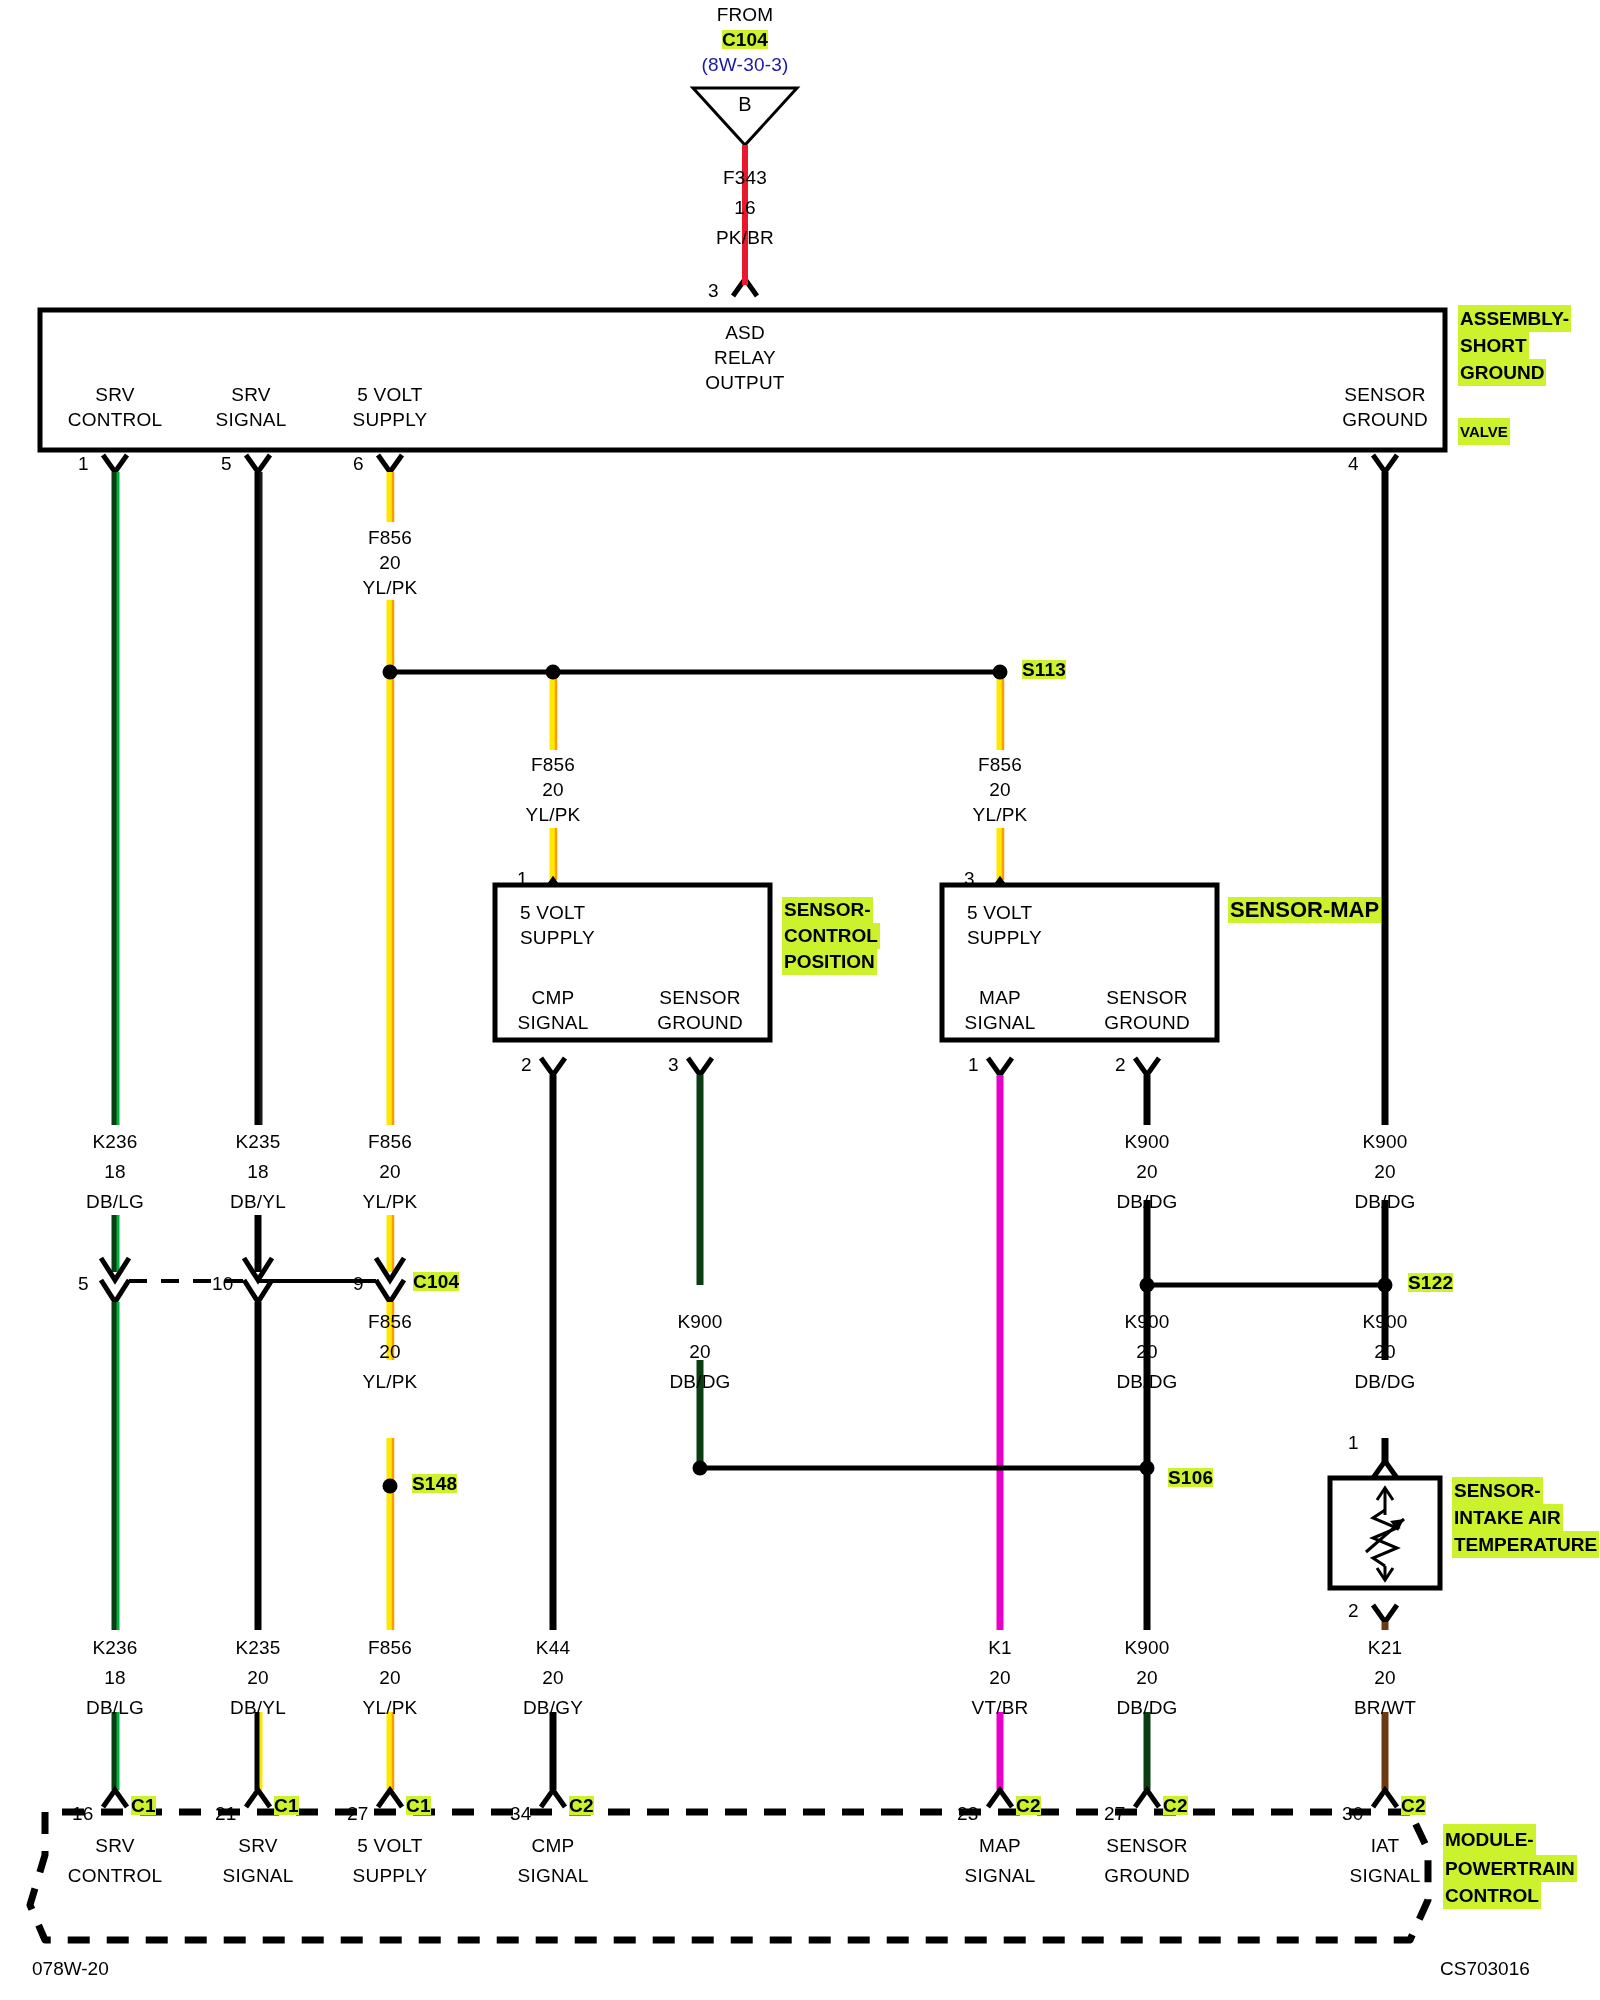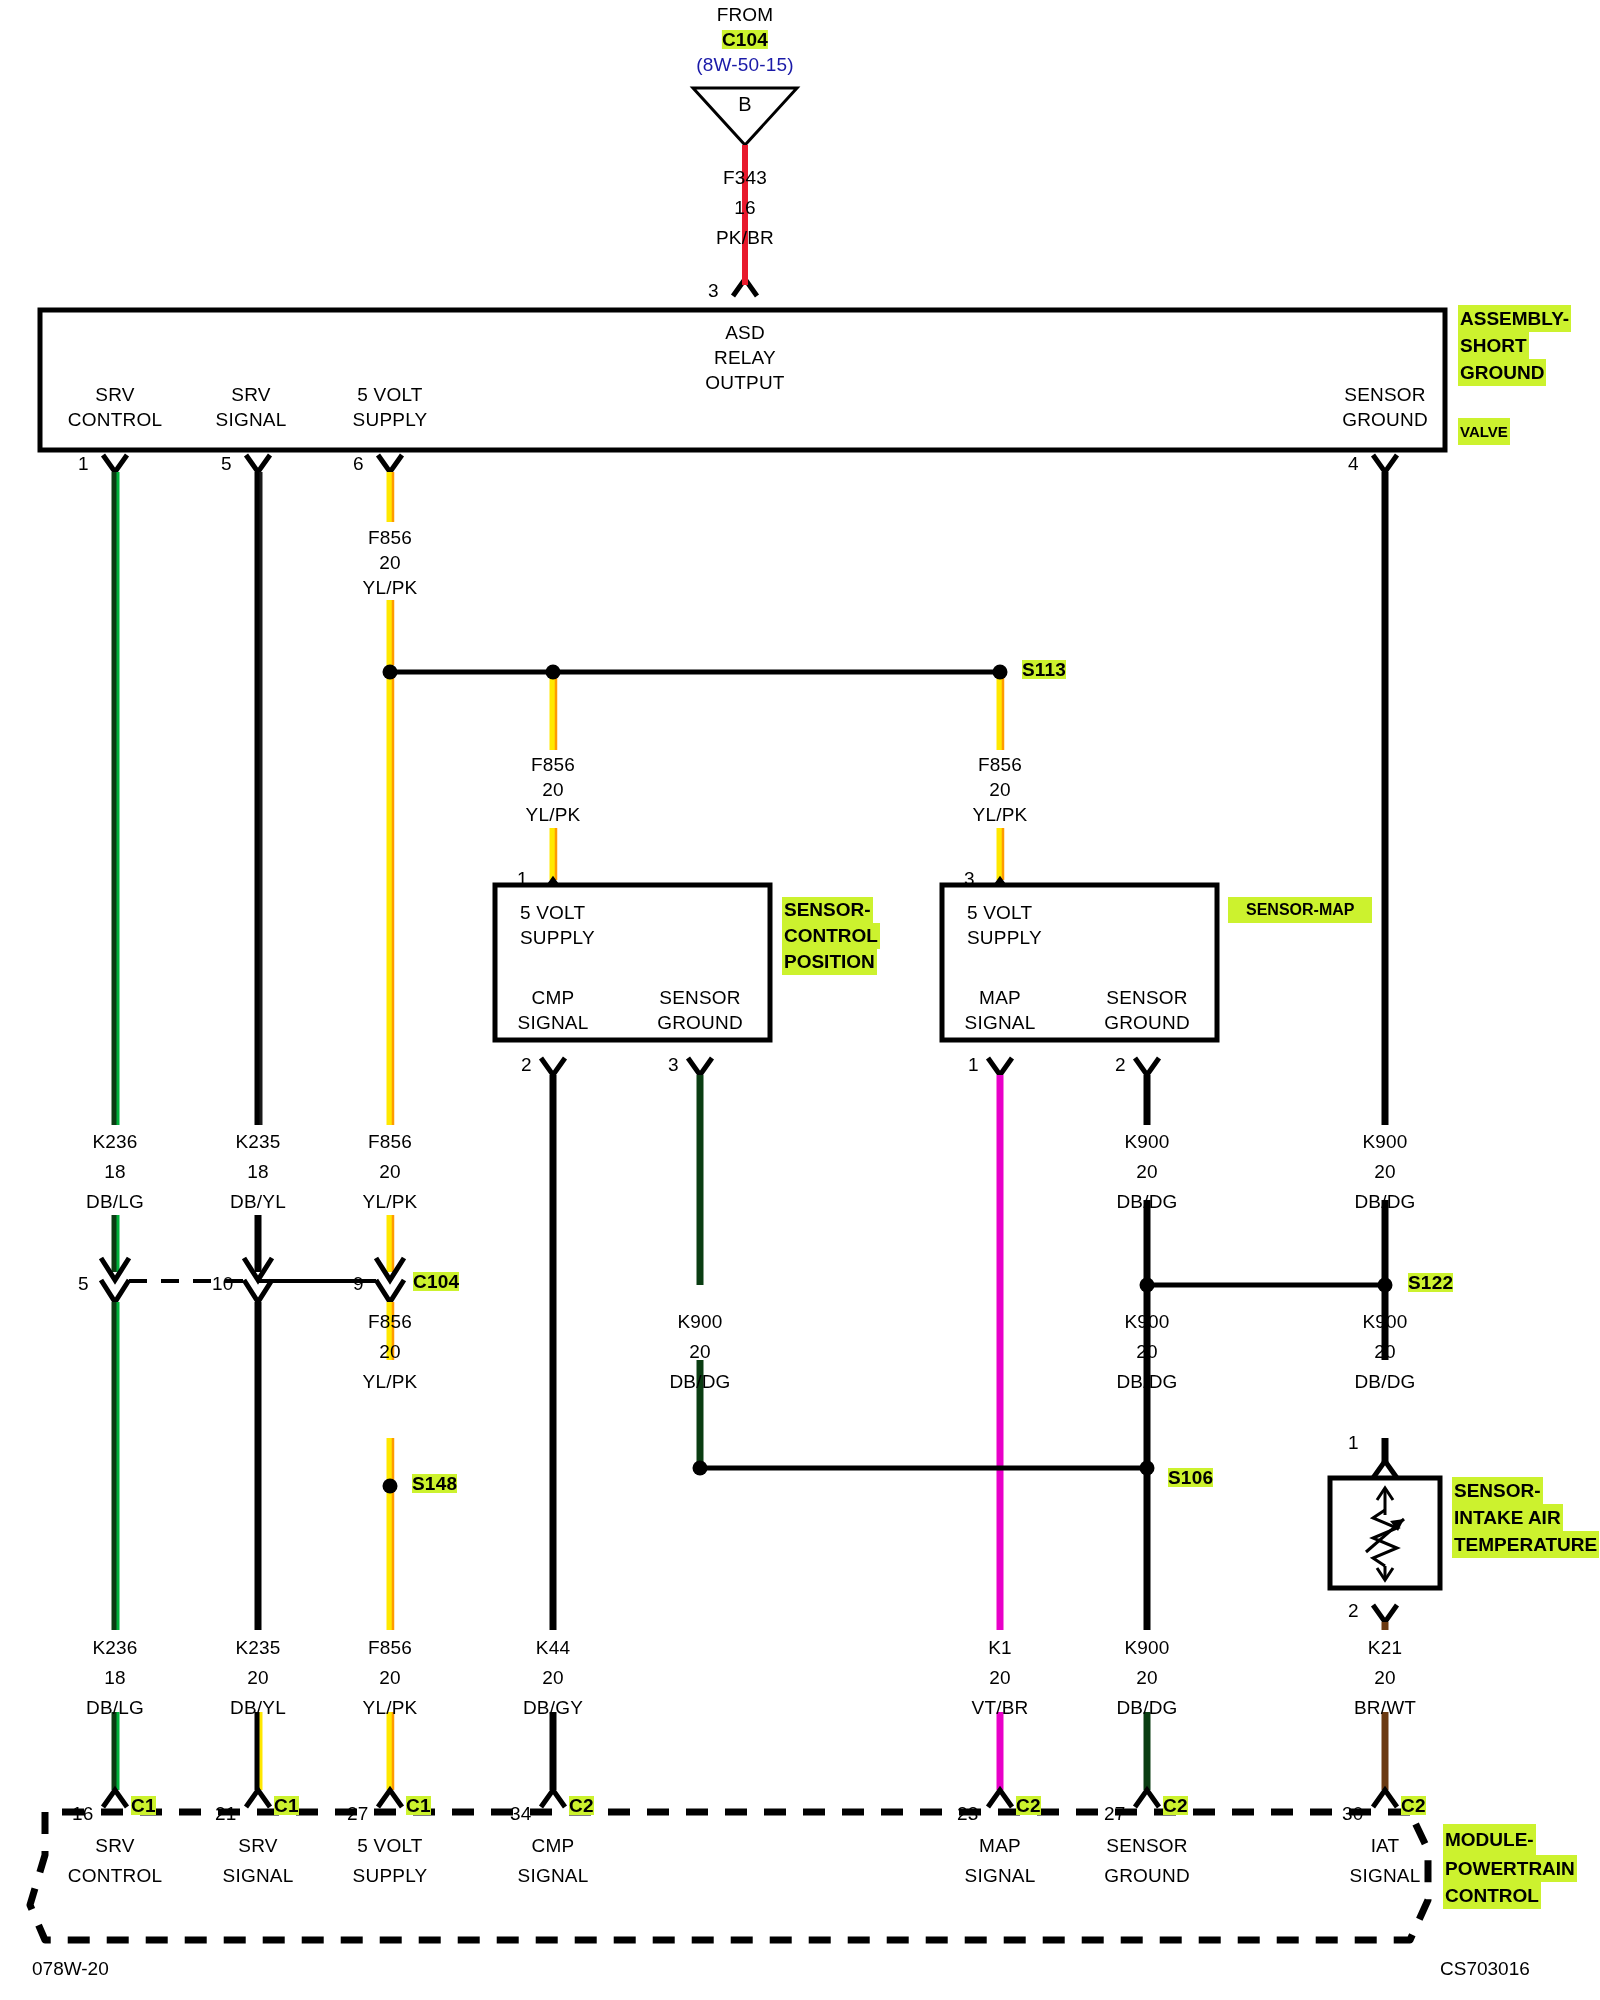--- a/index.html
+++ b/index.html
@@ -163,21 +163,21 @@
   <div class="dot" style="left:553px;top:672px;"></div>
   <div class="dot" style="left:1000px;top:672px;"></div>
   <div class="dot" style="left:1147px;top:1285px;"></div>
   <div class="dot" style="left:1385px;top:1285px;"></div>
   <div class="dot" style="left:390px;top:1486px;"></div>
   <div class="dot" style="left:700px;top:1468px;"></div>
   <div class="dot" style="left:1147px;top:1468px;"></div>
 
   <div class="t tc" style="left:745px;top:5px;">FROM</div>
   <div class="t tc hl" style="left:745px;top:30px;">C104</div>
-  <div class="t tc blue" style="left:745px;top:55px;">(8W-50-15)</div>
+  <div class="t tc blue" style="left:745px;top:55px;">(8W-30-3)</div>
   <div class="t tc" style="left:745px;top:95px;font-size:20px;">B</div>
 
   <div class="t tc" style="left:745px;top:168px;">F343</div>
   <div class="t tc" style="left:745px;top:198px;">16</div>
   <div class="t tc" style="left:745px;top:228px;">PK/BR</div>
   <div class="t" style="left:708px;top:281px;">3</div>
 
   <div class="t tc" style="left:745px;top:323px;">ASD</div>
   <div class="t tc" style="left:745px;top:348px;">RELAY</div>
   <div class="t tc" style="left:745px;top:373px;">OUTPUT</div>
@@ -237,21 +237,21 @@
   <div class="t" style="left:967px;top:903px;">5 VOLT</div>
   <div class="t" style="left:967px;top:928px;">SUPPLY</div>
   <div class="t tc" style="left:1000px;top:988px;">MAP</div>
   <div class="t tc" style="left:1000px;top:1013px;">SIGNAL</div>
   <div class="t tc" style="left:1147px;top:988px;">SENSOR</div>
   <div class="t tc" style="left:1147px;top:1013px;">GROUND</div>
   <div class="t" style="left:968px;top:1055px;">1</div>
   <div class="t" style="left:1115px;top:1055px;">2</div>
 
   <div style="position:absolute;left:1228px;top:897px;">
-    <div class="hl" style="display:block;font-size:16px;line-height:26px;width:fit-content;padding:0 18px;">SENSOR-MAP</div>
+    <div class="hl" style="display:block;font-size:22px;line-height:26px;width:fit-content;padding:0 2px;">SENSOR-MAP</div>
   </div>
 
   <div class="t tc" style="left:115px;top:1132px;">K236</div>
   <div class="t tc" style="left:115px;top:1162px;">18</div>
   <div class="t tc" style="left:115px;top:1192px;">DB/LG</div>
 
   <div class="t tc" style="left:258px;top:1132px;">K235</div>
   <div class="t tc" style="left:258px;top:1162px;">18</div>
   <div class="t tc" style="left:258px;top:1192px;">DB/YL</div>
 

